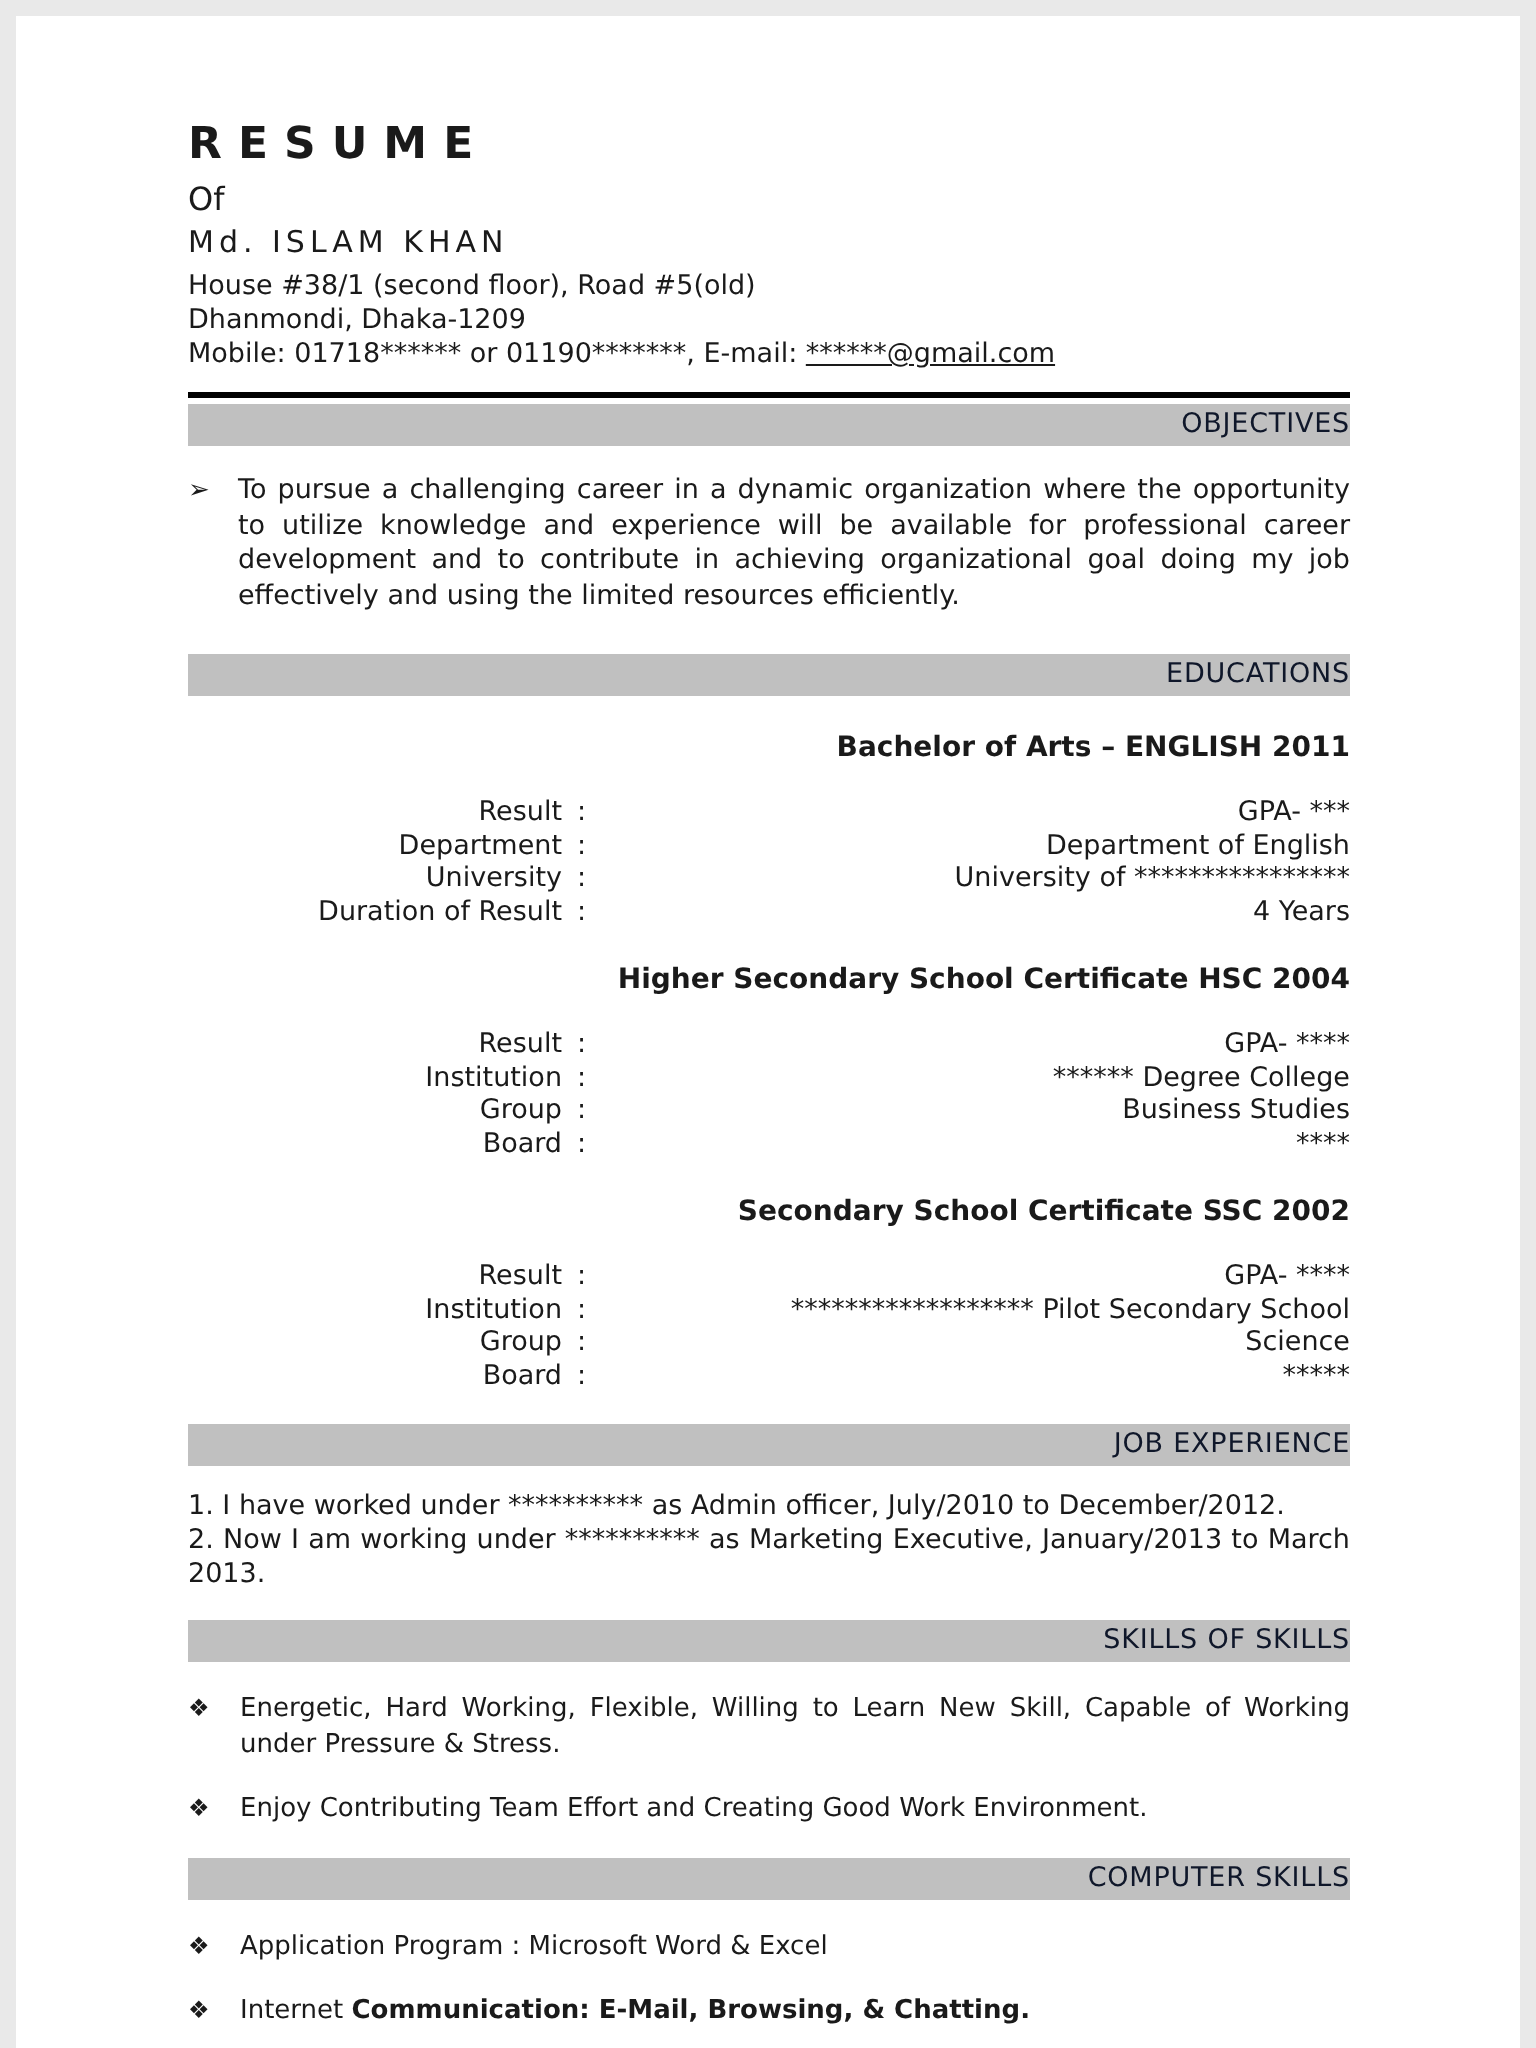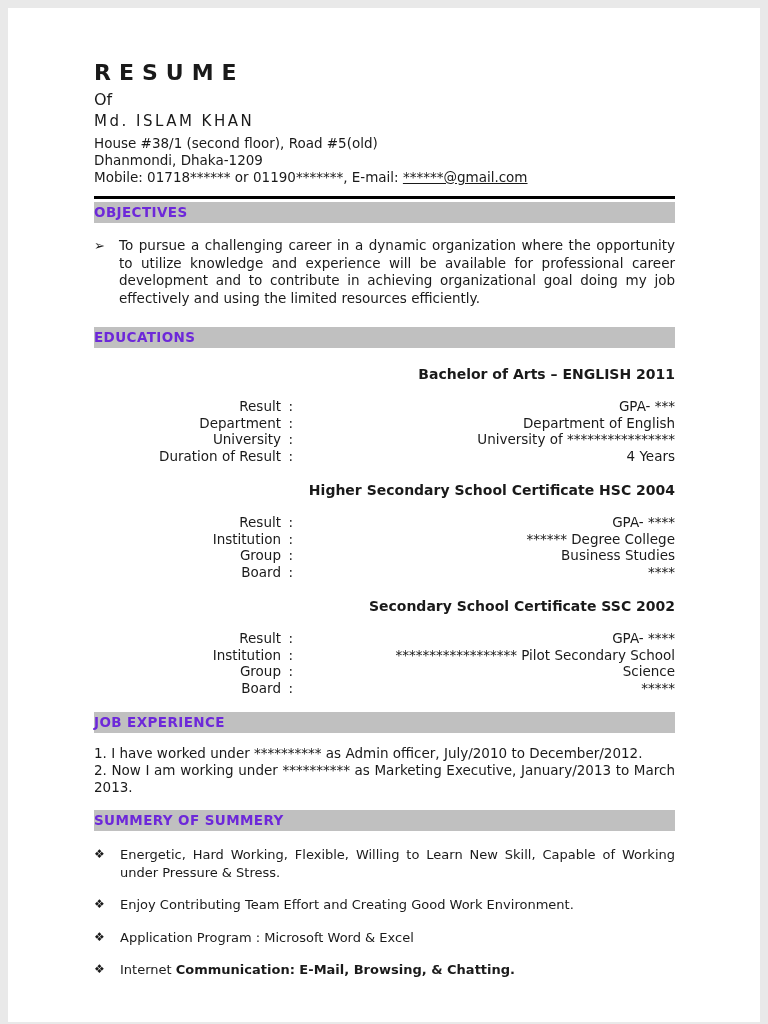--- a/index.html
+++ b/index.html
@@ -34,26 +34,26 @@
   .hdr-line { font-size: 13.5px; line-height: 17px; }
   .email-link { text-decoration: underline; color: #1a1a1a; }
   .rule {
     border: none;
     border-top: 3px solid #000;
     margin: 10px 0 3px 0;
   }
   
   .section-bar {
     background: #c0c0c0;
-    text-align: left;
-    font-weight: bold;
+    text-align: right;
+    font-weight: normal;
     font-size: 13.5px;
     letter-spacing: 0.4px;
     padding: 2px 0 3px 0;
-    color: #6d28d9;
+    color: #0f172a;
   }
   
   .obj-item {
     display: flex;
     margin: 14px 0 20px 0;
   }
   .obj-arrow {
     flex: 0 0 25px;
     font-size: 13px;
     padding-top: 1px;
@@ -214,32 +214,33 @@
       </div>
     </div>
   </div>
 
   <div class="section-bar mb-sections">JOB EXPERIENCE</div>
   <div class="job-items">
     <p class="job-item">1. I have worked under ********** as Admin officer, July/2010 to December/2012.</p>
     <p class="job-item">2. Now I am working under ********** as Marketing Executive, January/2013 to March 2013.</p>
   </div>
 
-  <div class="section-bar">SUMMERY OF SUMMERY</div>
+  <div class="section-bar">SKILLS OF SKILLS</div>
   <div>
     <div class="skill-item">
       <span class="skill-bullet">❖</span>
       <p class="skill-text">Energetic, Hard Working, Flexible, Willing to Learn New Skill, Capable of Working under Pressure &amp; Stress.</p>
     </div>
     <div class="skill-item">
       <span class="skill-bullet">❖</span>
       <p class="skill-text">Enjoy Contributing Team Effort and Creating Good Work Environment.</p>
     </div>
   </div>
 
+  <div class="section-bar">COMPUTER SKILLS</div>
   <div>
     <div class="skill-item">
       <span class="skill-bullet">❖</span>
       <p class="skill-text"><span>Application Program : Microsoft Word &amp; Excel</span><span class="bold-part"></span></p>
     </div>
     <div class="skill-item">
       <span class="skill-bullet">❖</span>
       <p class="skill-text"><span>Internet </span><span class="bold-part">Communication: E-Mail, Browsing, &amp; Chatting.</span></p>
     </div>
   </div>

